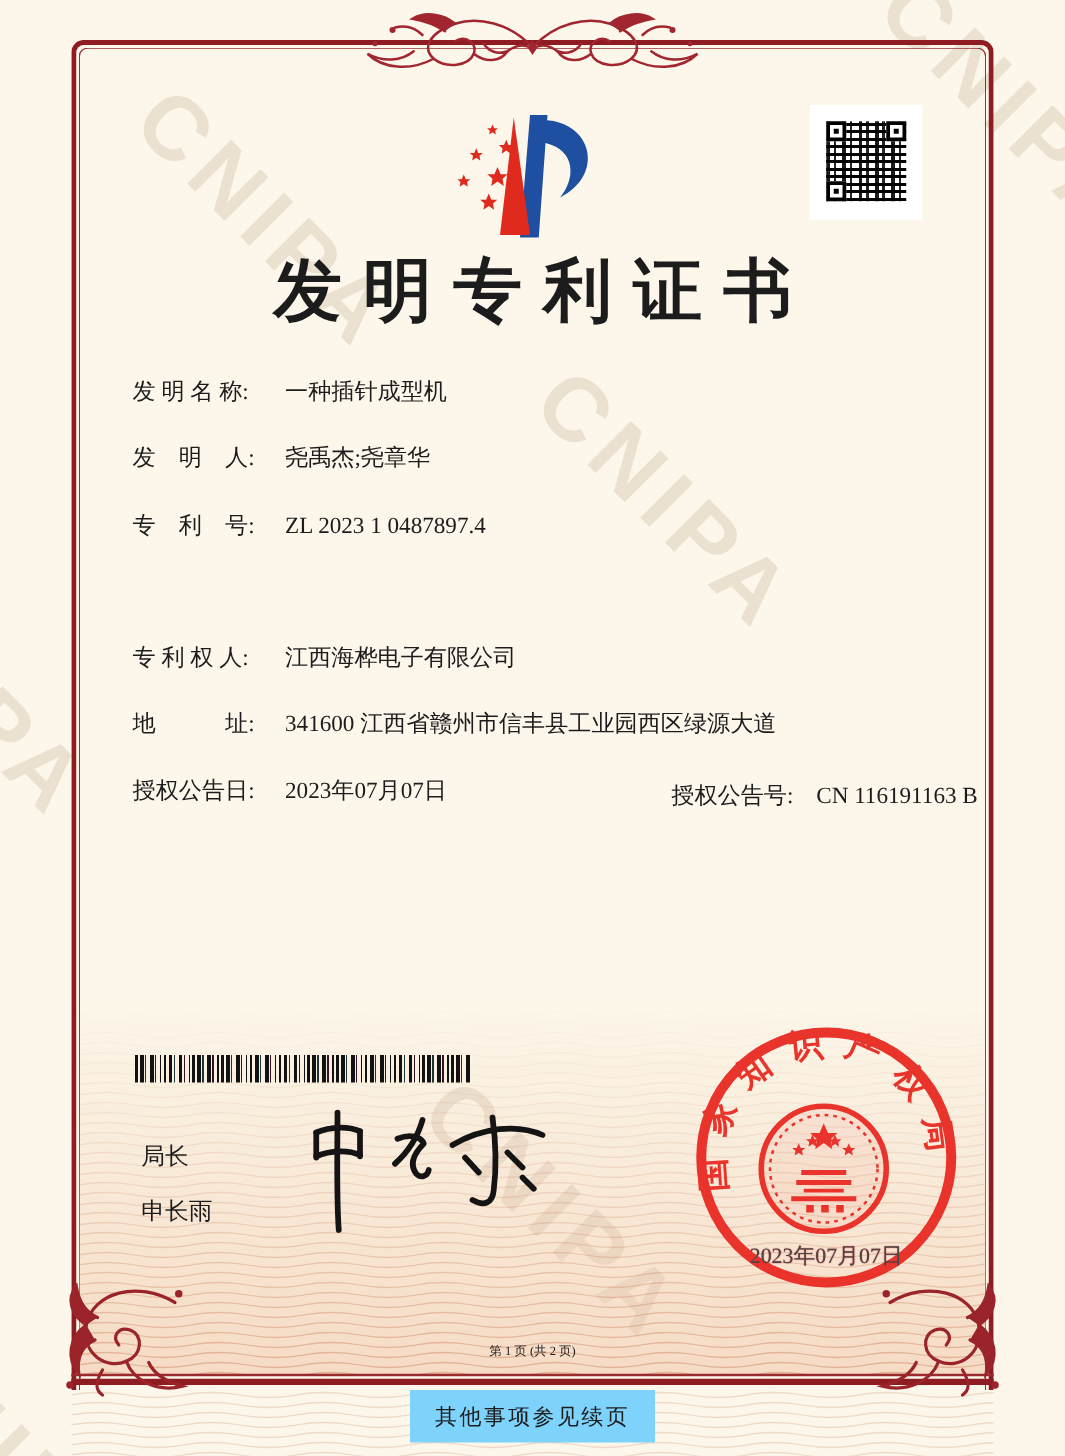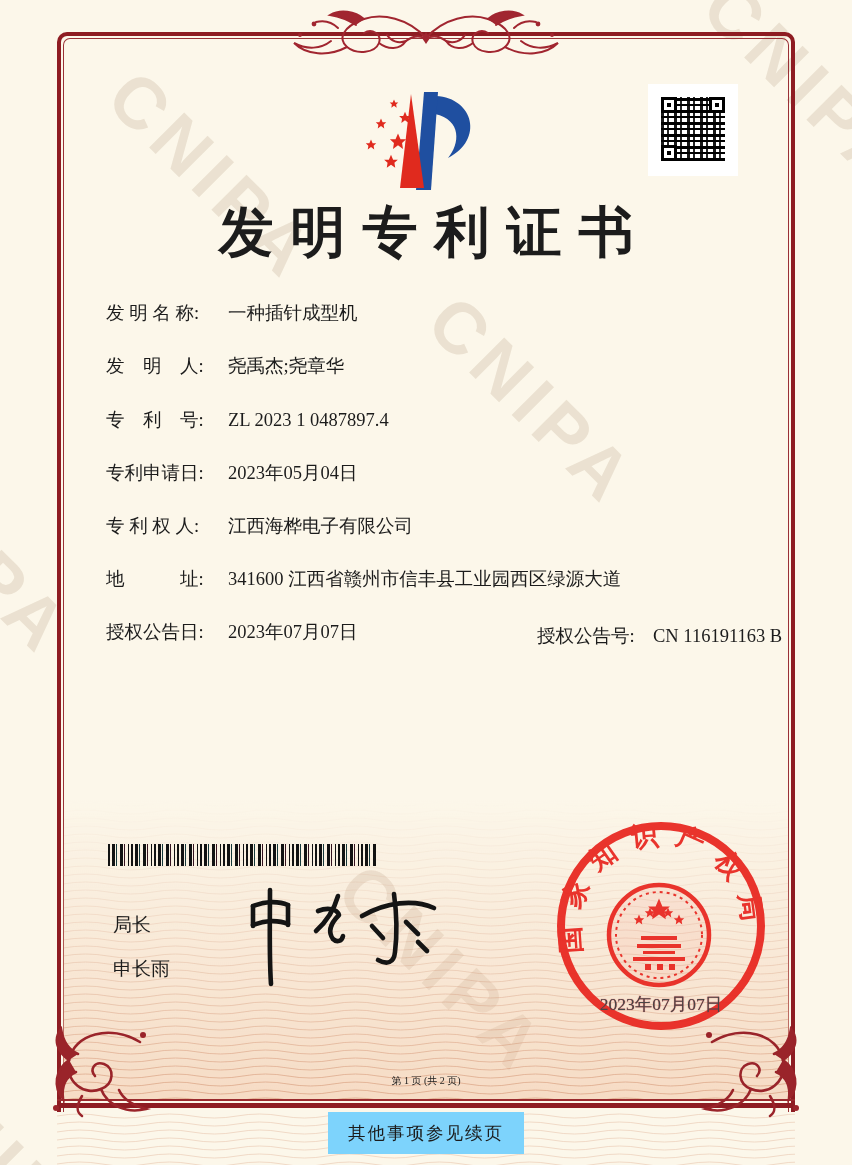--- a/index.html
+++ b/index.html
@@ -191,23 +191,20 @@
   <div class="title">发明专利证书</div>
 
   <div class="field-row" style="top:300px">
     <span class="field-label">发 明 名 称:</span><span class="field-value">一种插针成型机</span>
   </div>
   <div class="field-row" style="top:353px">
     <span class="field-label">发　明　人:</span><span class="field-value">尧禹杰;尧章华</span>
   </div>
   <div class="field-row" style="top:407px">
     <span class="field-label">专　利　号:</span><span class="field-value">ZL 2023 1 0487897.4</span>
-  </div>
-  <div class="field-row" style="top:460px">
-    <span class="field-label">专利申请日:</span><span class="field-value">2023年05月04日</span>
   </div>
   <div class="field-row" style="top:513px">
     <span class="field-label">专 利 权 人:</span><span class="field-value">江西海桦电子有限公司</span>
   </div>
   <div class="field-row" style="top:566px">
     <span class="field-label">地　　　址:</span><span class="field-value">341600 江西省赣州市信丰县工业园西区绿源大道</span>
   </div>
   <div class="field-row" style="top:619px">
     <span class="field-label">授权公告日:</span><span class="field-value">2023年07月07日</span>
     <span class="grant-no">

